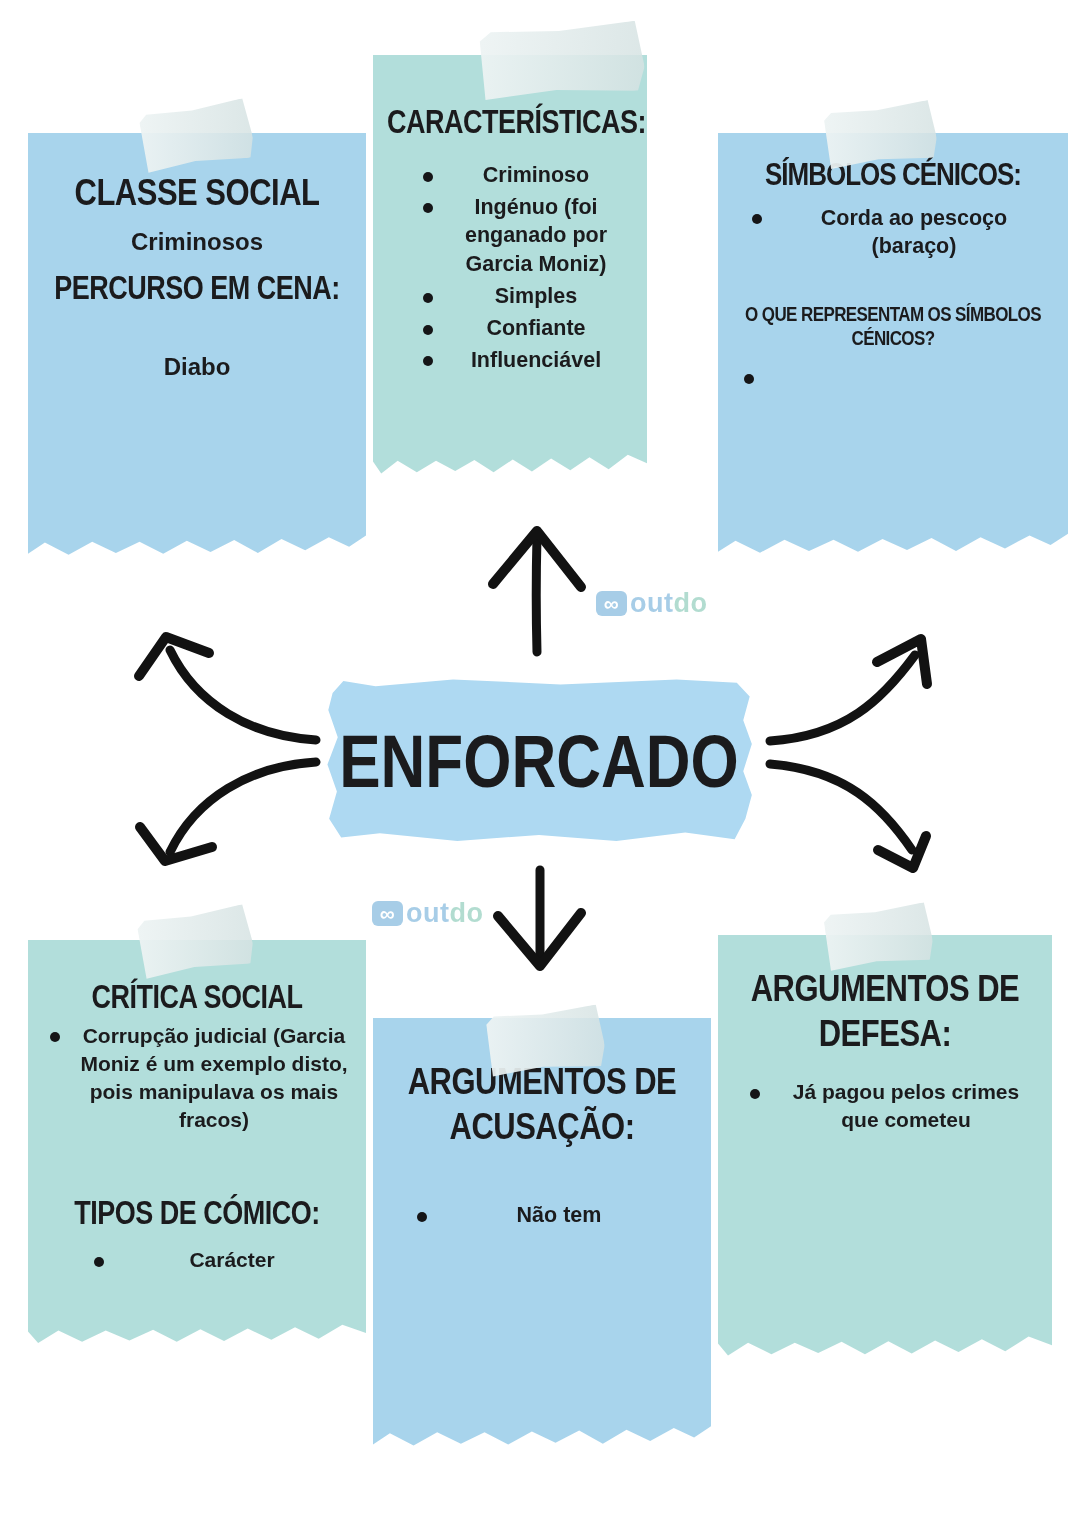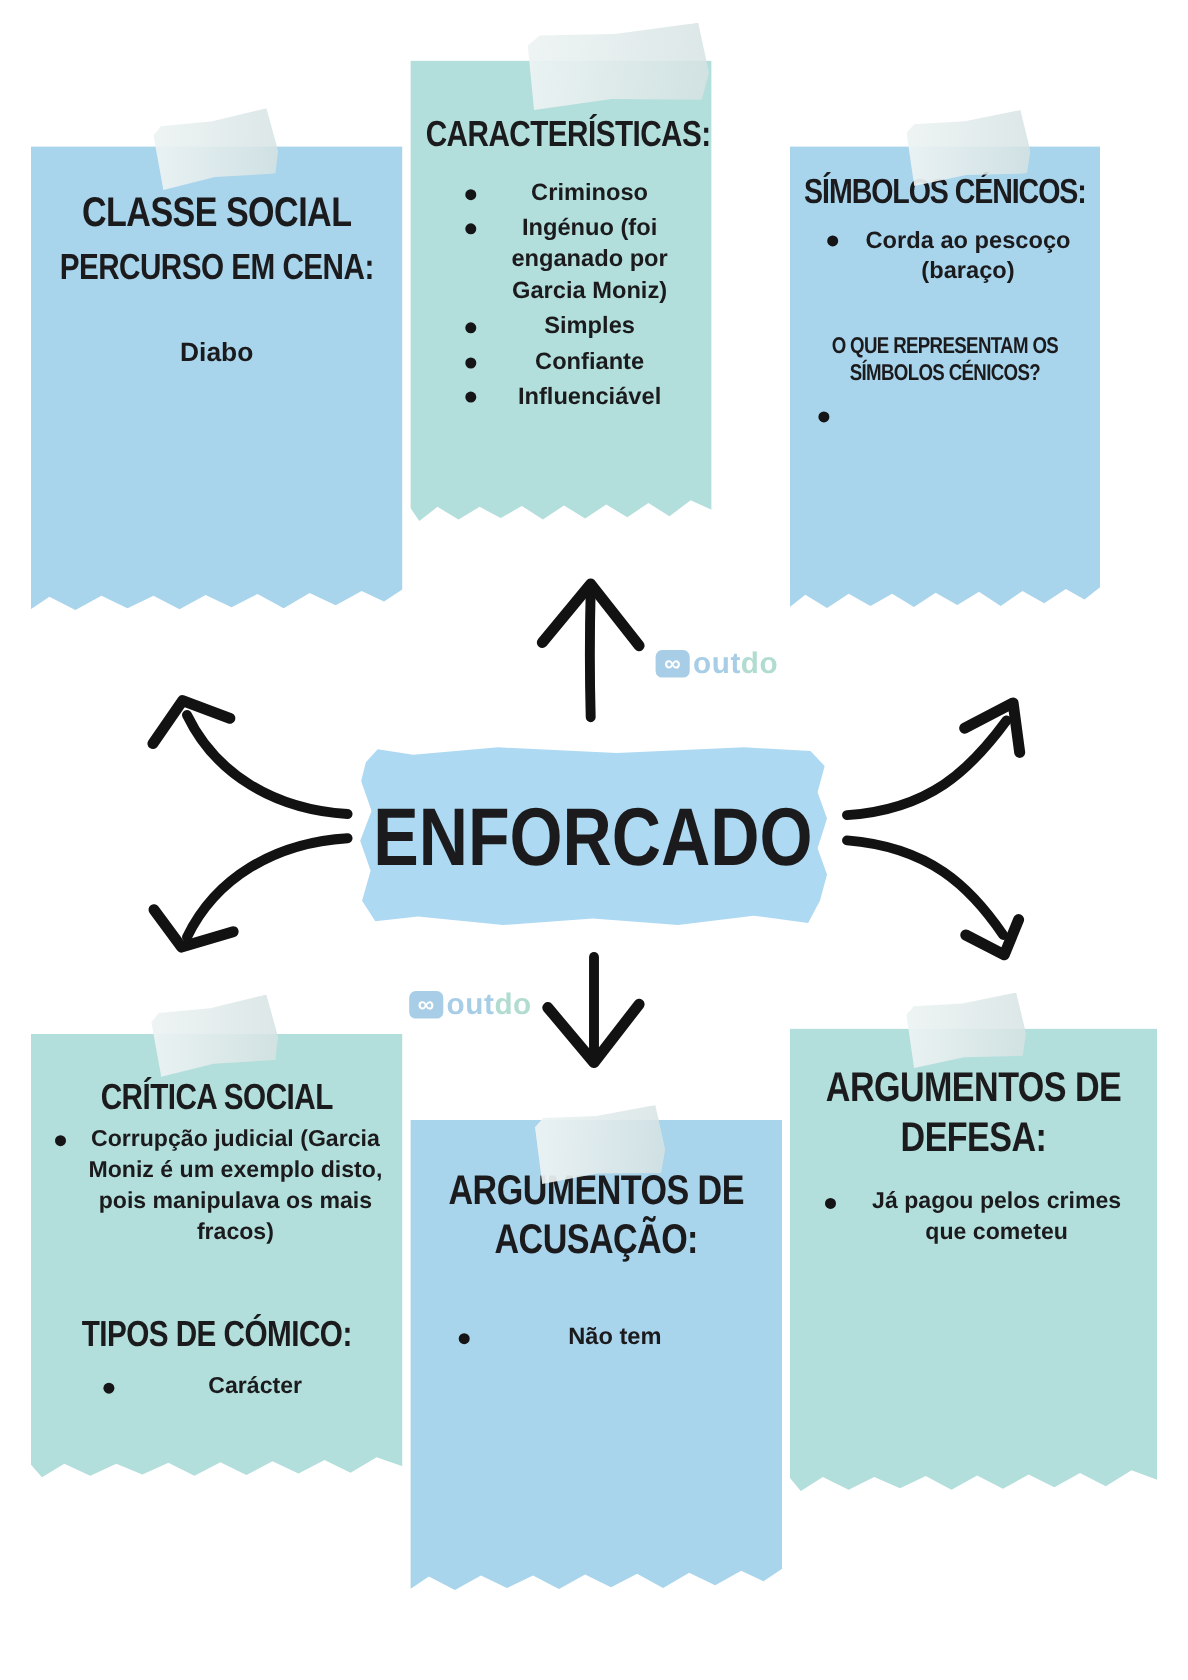--- a/index.html
+++ b/index.html
@@ -16,21 +16,21 @@
 
   
   .note{position:absolute;box-sizing:border-box;filter:drop-shadow(0 2px 1px rgba(0,0,0,0.06));}
   .note.blue{background:var(--blue);}
   .note.teal{background:var(--teal);}
   .torn-a{clip-path:polygon(0 0,100% 0,100% 93.2%,95% 95.8%,89% 93.6%,82% 96.6%,75% 94%,68% 97.2%,61% 94.2%,54% 97%,47% 94.4%,40% 97.4%,33% 94.6%,26% 97.2%,19% 94.6%,12% 97.6%,5% 94.8%,0 97.4%);}
   .torn-b{clip-path:polygon(0 0,100% 0,100% 95.4%,93% 93.4%,86% 96.8%,79% 94%,72% 97%,65% 94.3%,58% 97.3%,51% 94.5%,44% 97.5%,37% 94.6%,30% 97.2%,23% 94.8%,16% 97.5%,9% 94.8%,3% 97.8%,0 95%);}
 
   .note-tl{left:28px;top:133px;width:338px;height:432px;padding:42px 16px 0;}
   .note-tc{left:373px;top:55px;width:274px;height:428px;padding:52px 14px 0;}
-  .note-tr{left:718px;top:133px;width:282px;height:430px;padding:26px 10px 0;}
+  .note-tr{left:718px;top:133px;width:350px;height:430px;padding:26px 10px 0;}
   .note-bl{left:28px;top:940px;width:338px;height:412px;padding:42px 10px 0;}
   .note-bc{left:373px;top:1018px;width:338px;height:438px;padding:50px 16px 0;}
   .note-br{left:718px;top:935px;width:334px;height:430px;padding:40px 12px 0;}
 
   
   .ttl{font-weight:700;text-align:center;letter-spacing:-0.5px;line-height:1.18;transform:scaleY(1.22);transform-origin:50% 50%;}
   .ttl-32{font-size:31px;}
   .ttl-28{font-size:27px;}
   .ttl-26{font-size:26px;letter-spacing:-1px;}
   .sub-17{font-size:17px;letter-spacing:-0.6px;}
@@ -83,20 +83,21 @@
   .wm-do{color:var(--wm-teal);}
 </style>
 </head>
 <body>
 
 <div class="canvas">
 
   <div class="note blue torn-a note-tl">
     <div class="ttl ttl-32">CLASSE SOCIAL</div>
     <div class="plain-lines">
+        <div class="text-line">Criminosos</div>
       </div>
     <div class="ttl ttl-28 mt-sub">PERCURSO EM CENA:</div>
     <div class="plain-lines diabo">
         <div class="text-line">Diabo</div>
       </div>
   </div>
 
   <div class="note teal torn-b note-tc">
     <div class="ttl ttl-28">CARACTERÍSTICAS:</div>
     <div class="bullets">

